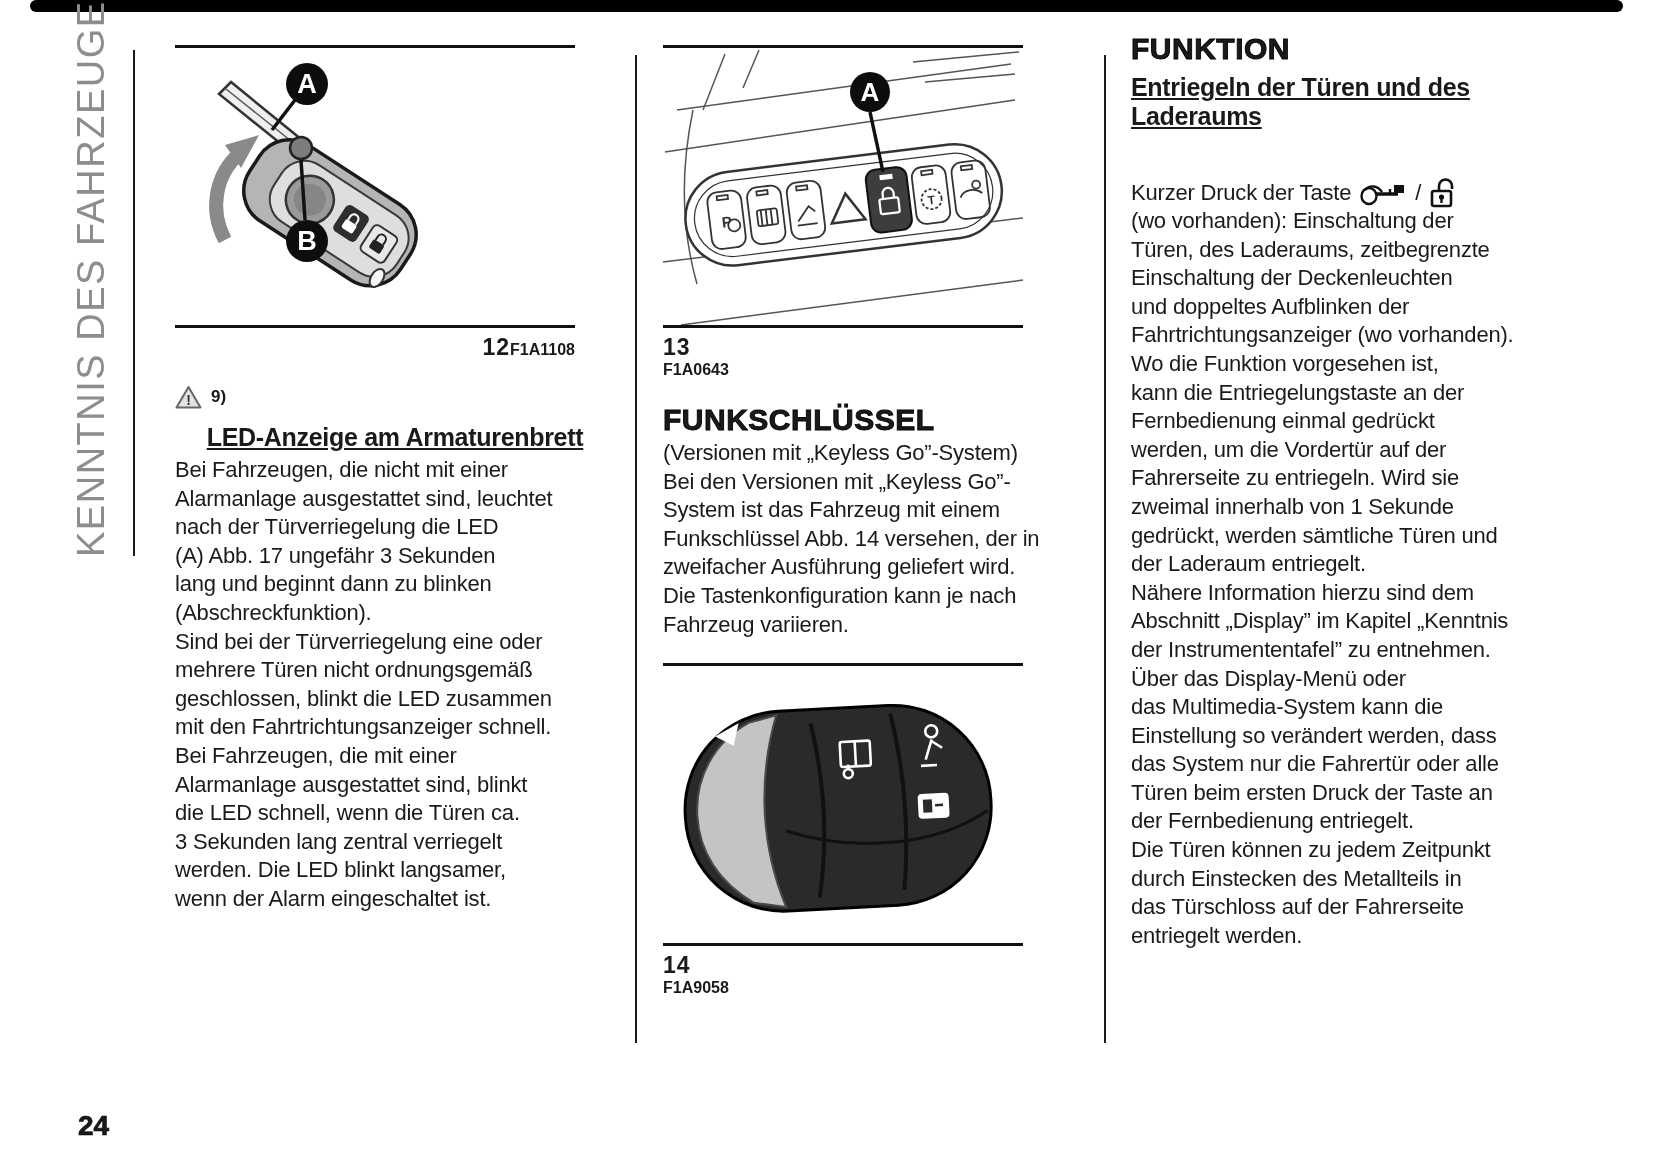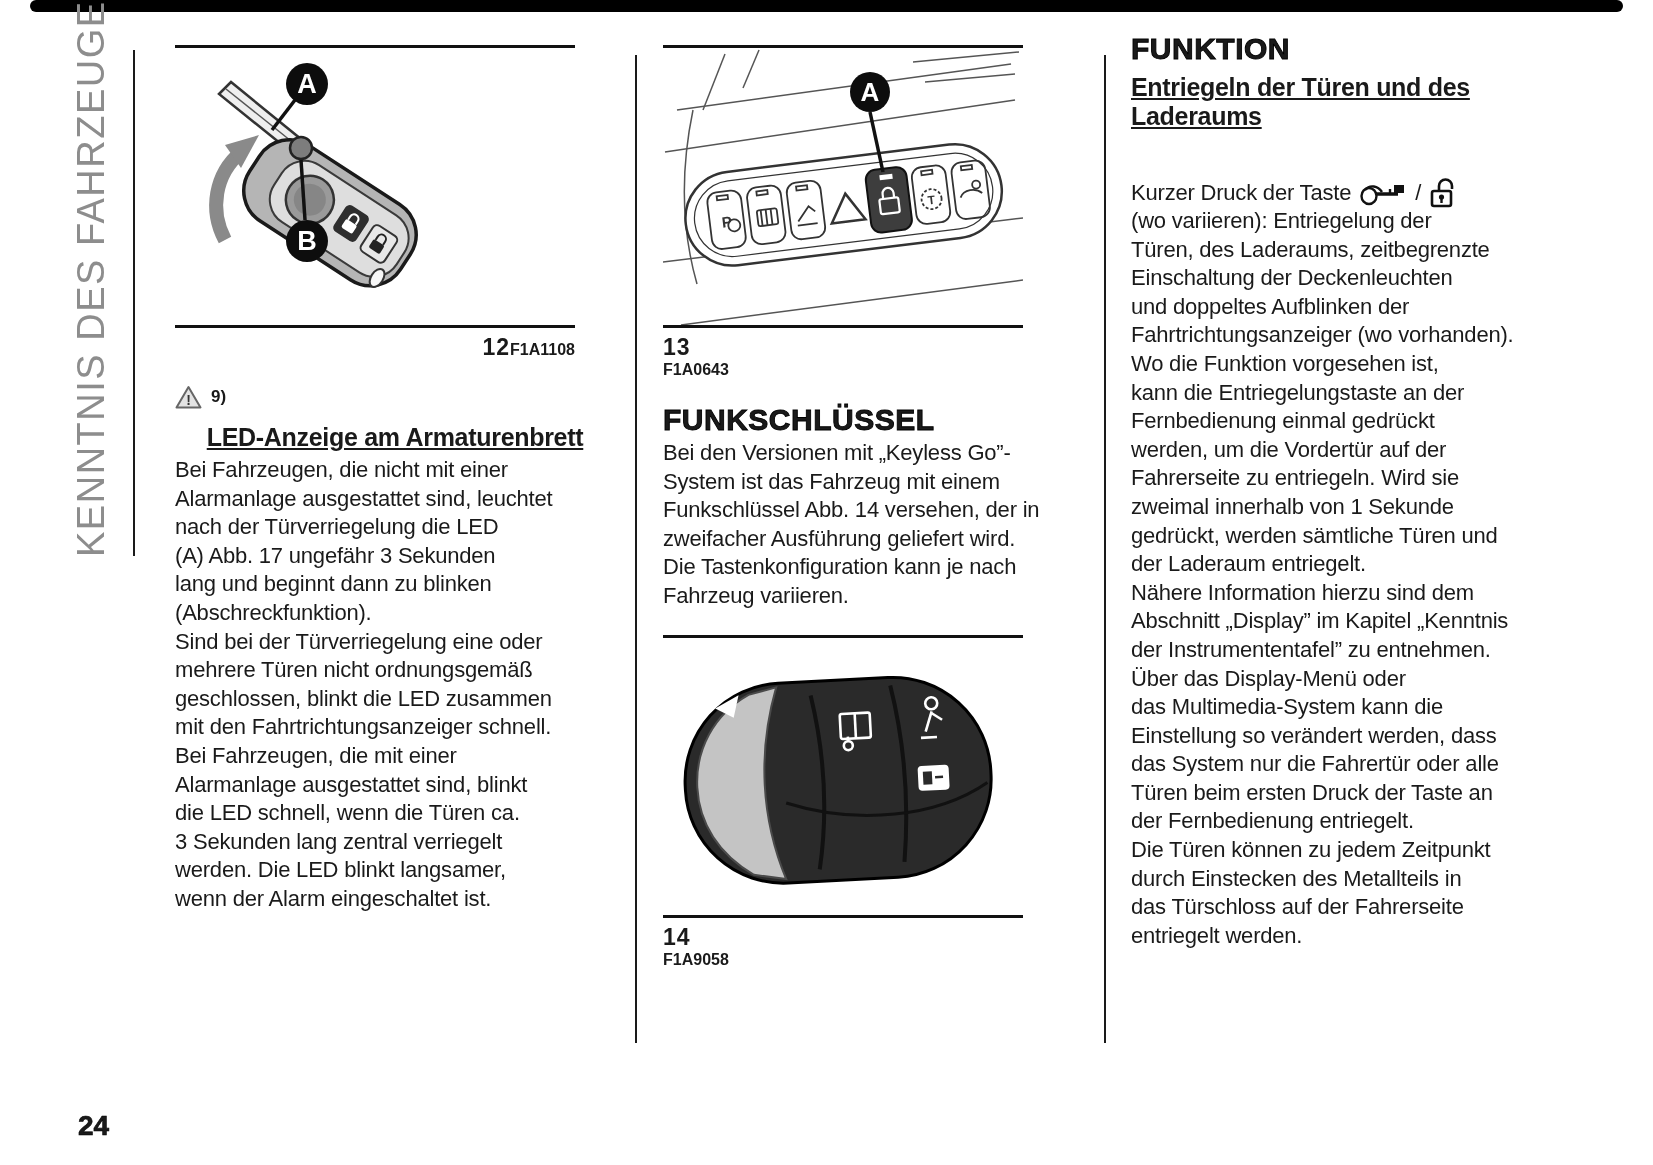--- a/index.html
+++ b/index.html
@@ -185,20 +185,21 @@
         <circle cx="207" cy="44" r="20" fill="#0d0d0d"></circle>
         <text x="207" y="53" text-anchor="middle" font-size="26" font-weight="bold" fill="#fff" font-family="Liberation Sans, sans-serif">A</text>
       </svg>
     </div>
     <div class="figcaption f13cap">
       <span class="fig-number">13</span>
       <span class="fig-code">F1A0643</span>
     </div>
 
     <h2 class="h-black">FUNKSCHLÜSSEL</h2>
+    <p class="body">(Versionen mit „Keyless Go”-System)</p>
     <p class="body">Bei den Versionen mit „Keyless Go”-
 System ist das Fahrzeug mit einem
 Funkschlüssel Abb. 14 versehen, der in
 zweifacher Ausführung geliefert wird.</p>
     <p class="body">Die Tastenkonfiguration kann je nach
 Fahrzeug variieren.</p>
 
     <div class="figbox f14">
       <svg width="360" height="277" viewBox="0 0 360 277">
         <g transform="rotate(-3 180 140)">
@@ -252,21 +253,21 @@
         <line x1="30" y1="14" x2="30" y2="9" stroke="#111" stroke-width="2.4"></line>
       </svg>
       <span>/</span>
       <svg width="26" height="30" viewBox="0 0 26 30">
         <path d="M9,13 v-5 a6.5,6.5 0 0 1 13,0 v3" fill="none" stroke="#111" stroke-width="2.6"></path>
         <rect x="2" y="13" width="19" height="15" rx="2" fill="none" stroke="#111" stroke-width="2.6"></rect>
         <circle cx="11.5" cy="19" r="2.6" fill="#111"></circle>
         <line x1="11.5" y1="21" x2="11.5" y2="25" stroke="#111" stroke-width="2.4"></line>
       </svg>
     </div>
-    <p class="body">(wo variieren): Entriegelung der
+    <p class="body">(wo vorhanden): Einschaltung der
 Türen, des Laderaums, zeitbegrenzte
 Einschaltung der Deckenleuchten
 und doppeltes Aufblinken der
 Fahrtrichtungsanzeiger (wo vorhanden).</p>
     <p class="body">Wo die Funktion vorgesehen ist,
 kann die Entriegelungstaste an der
 Fernbedienung einmal gedrückt
 werden, um die Vordertür auf der
 Fahrerseite zu entriegeln. Wird sie
 zweimal innerhalb von 1 Sekunde

